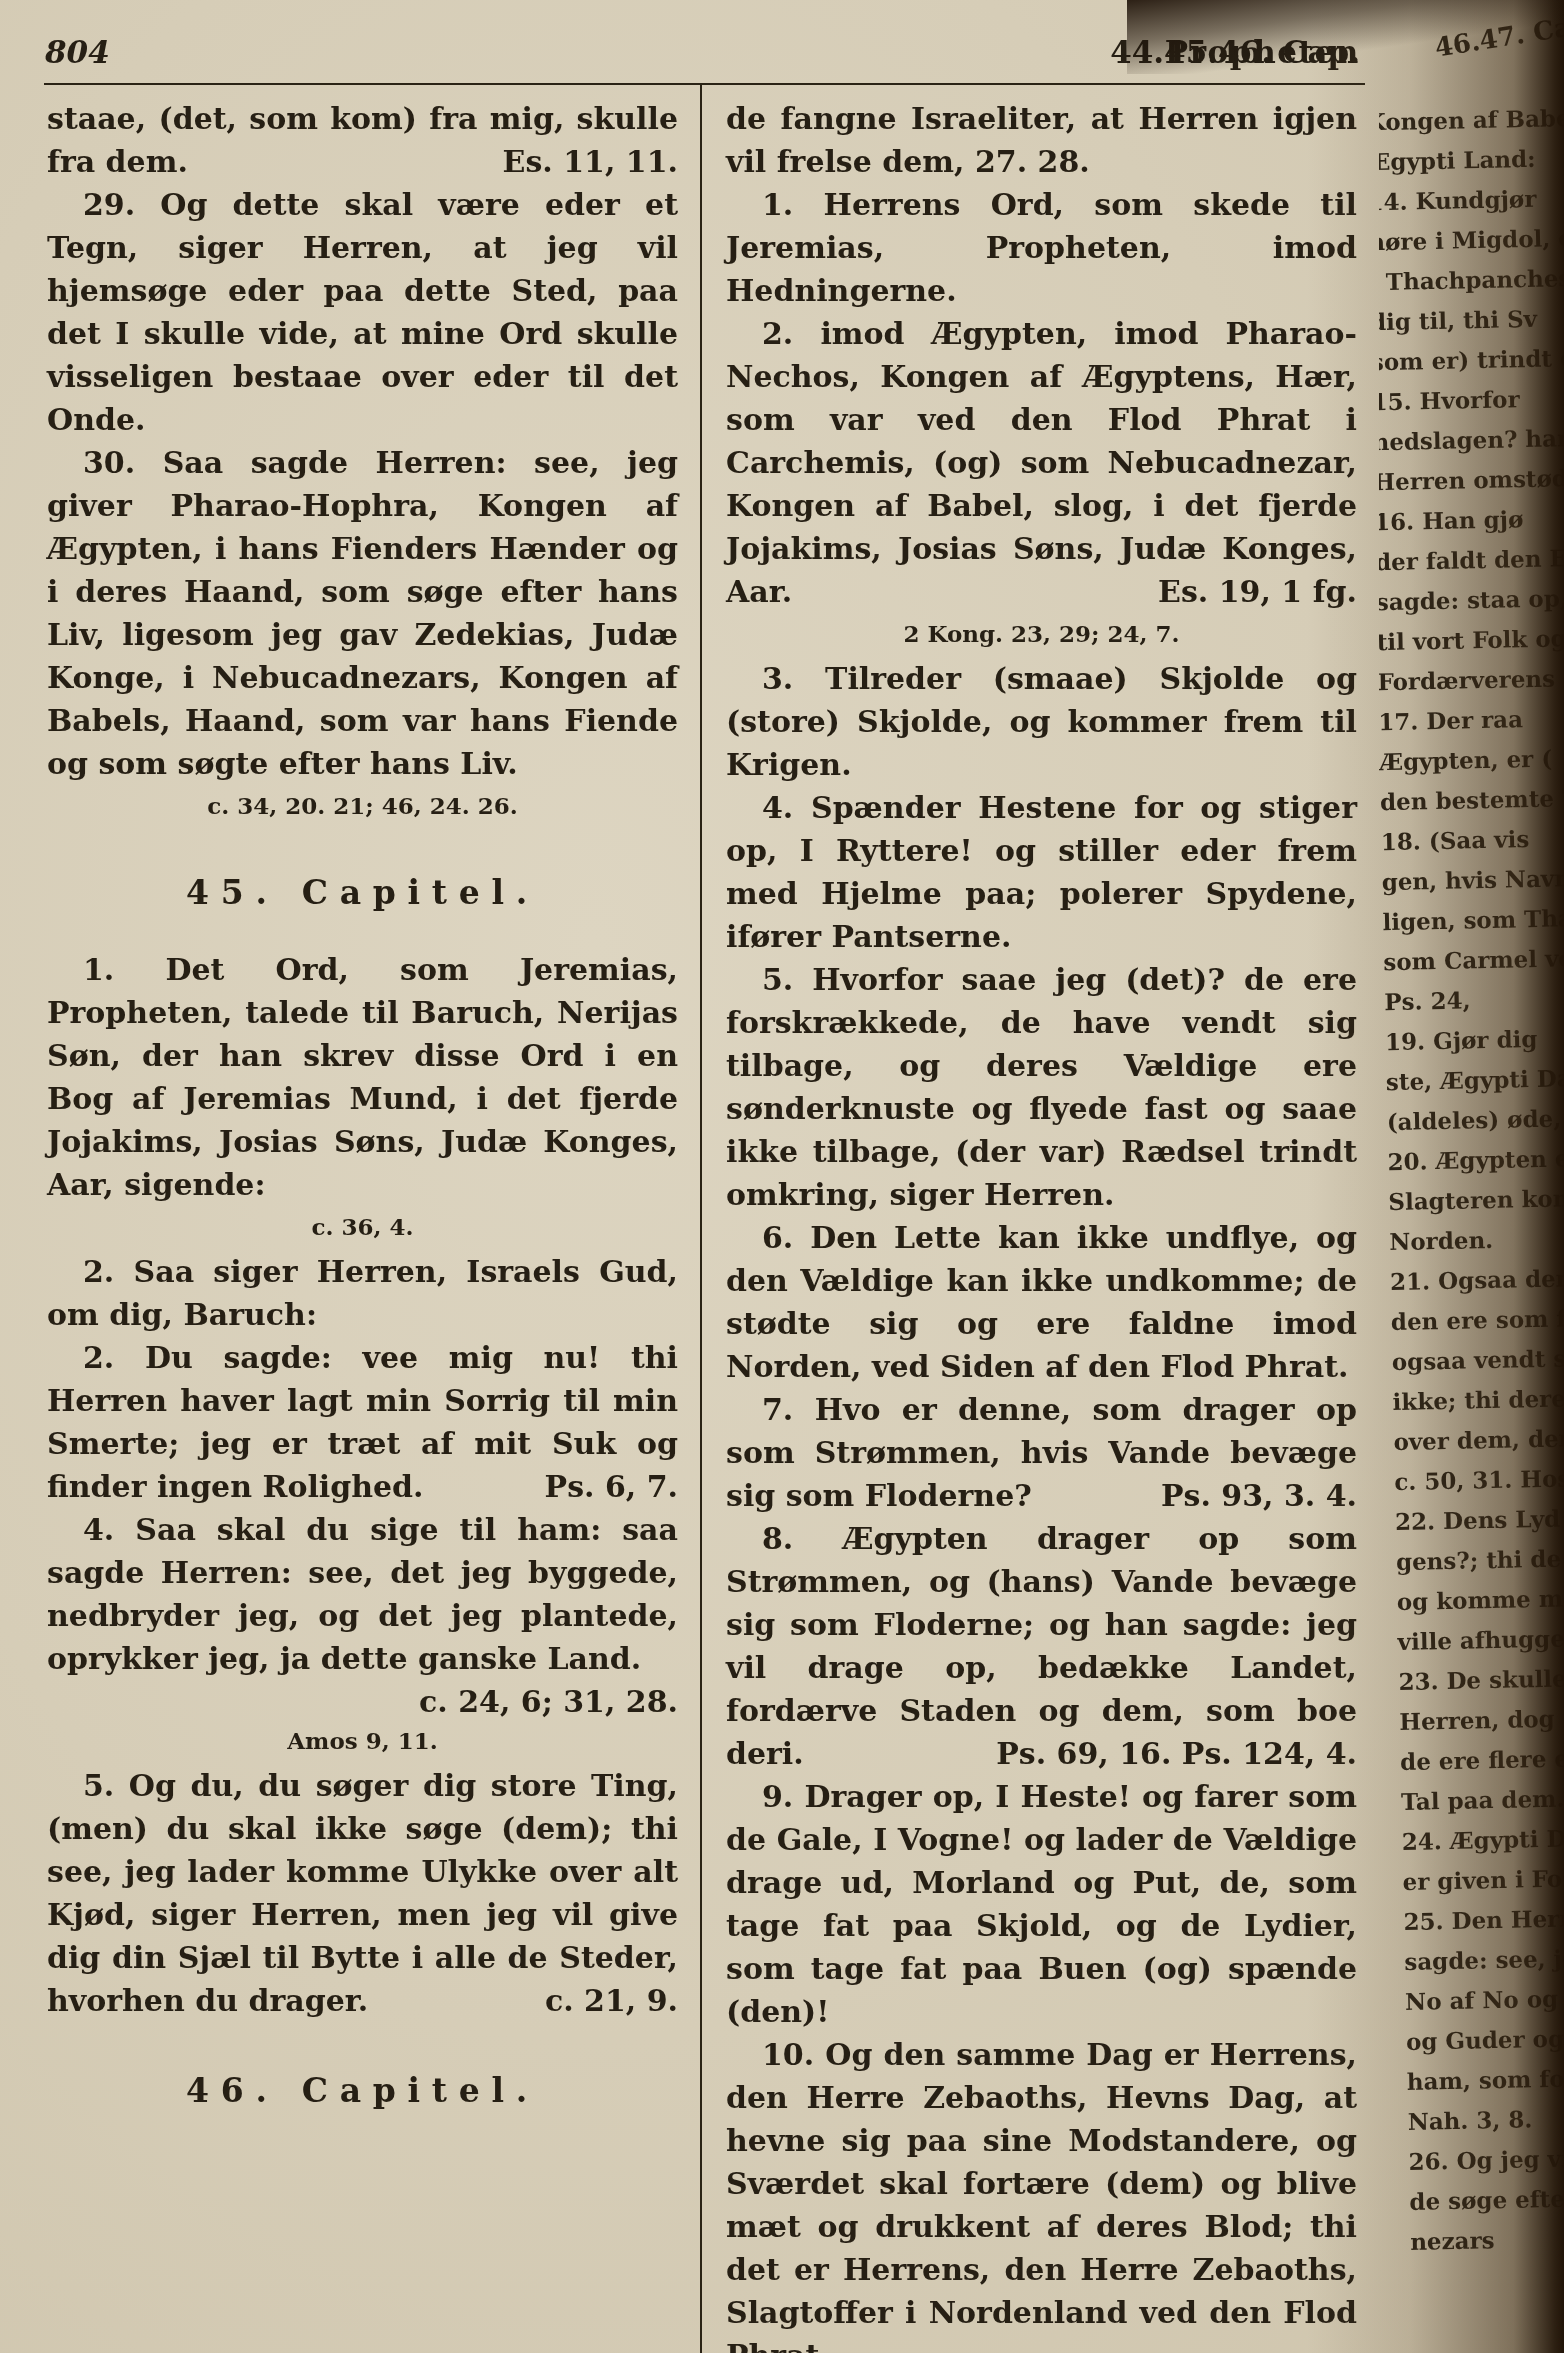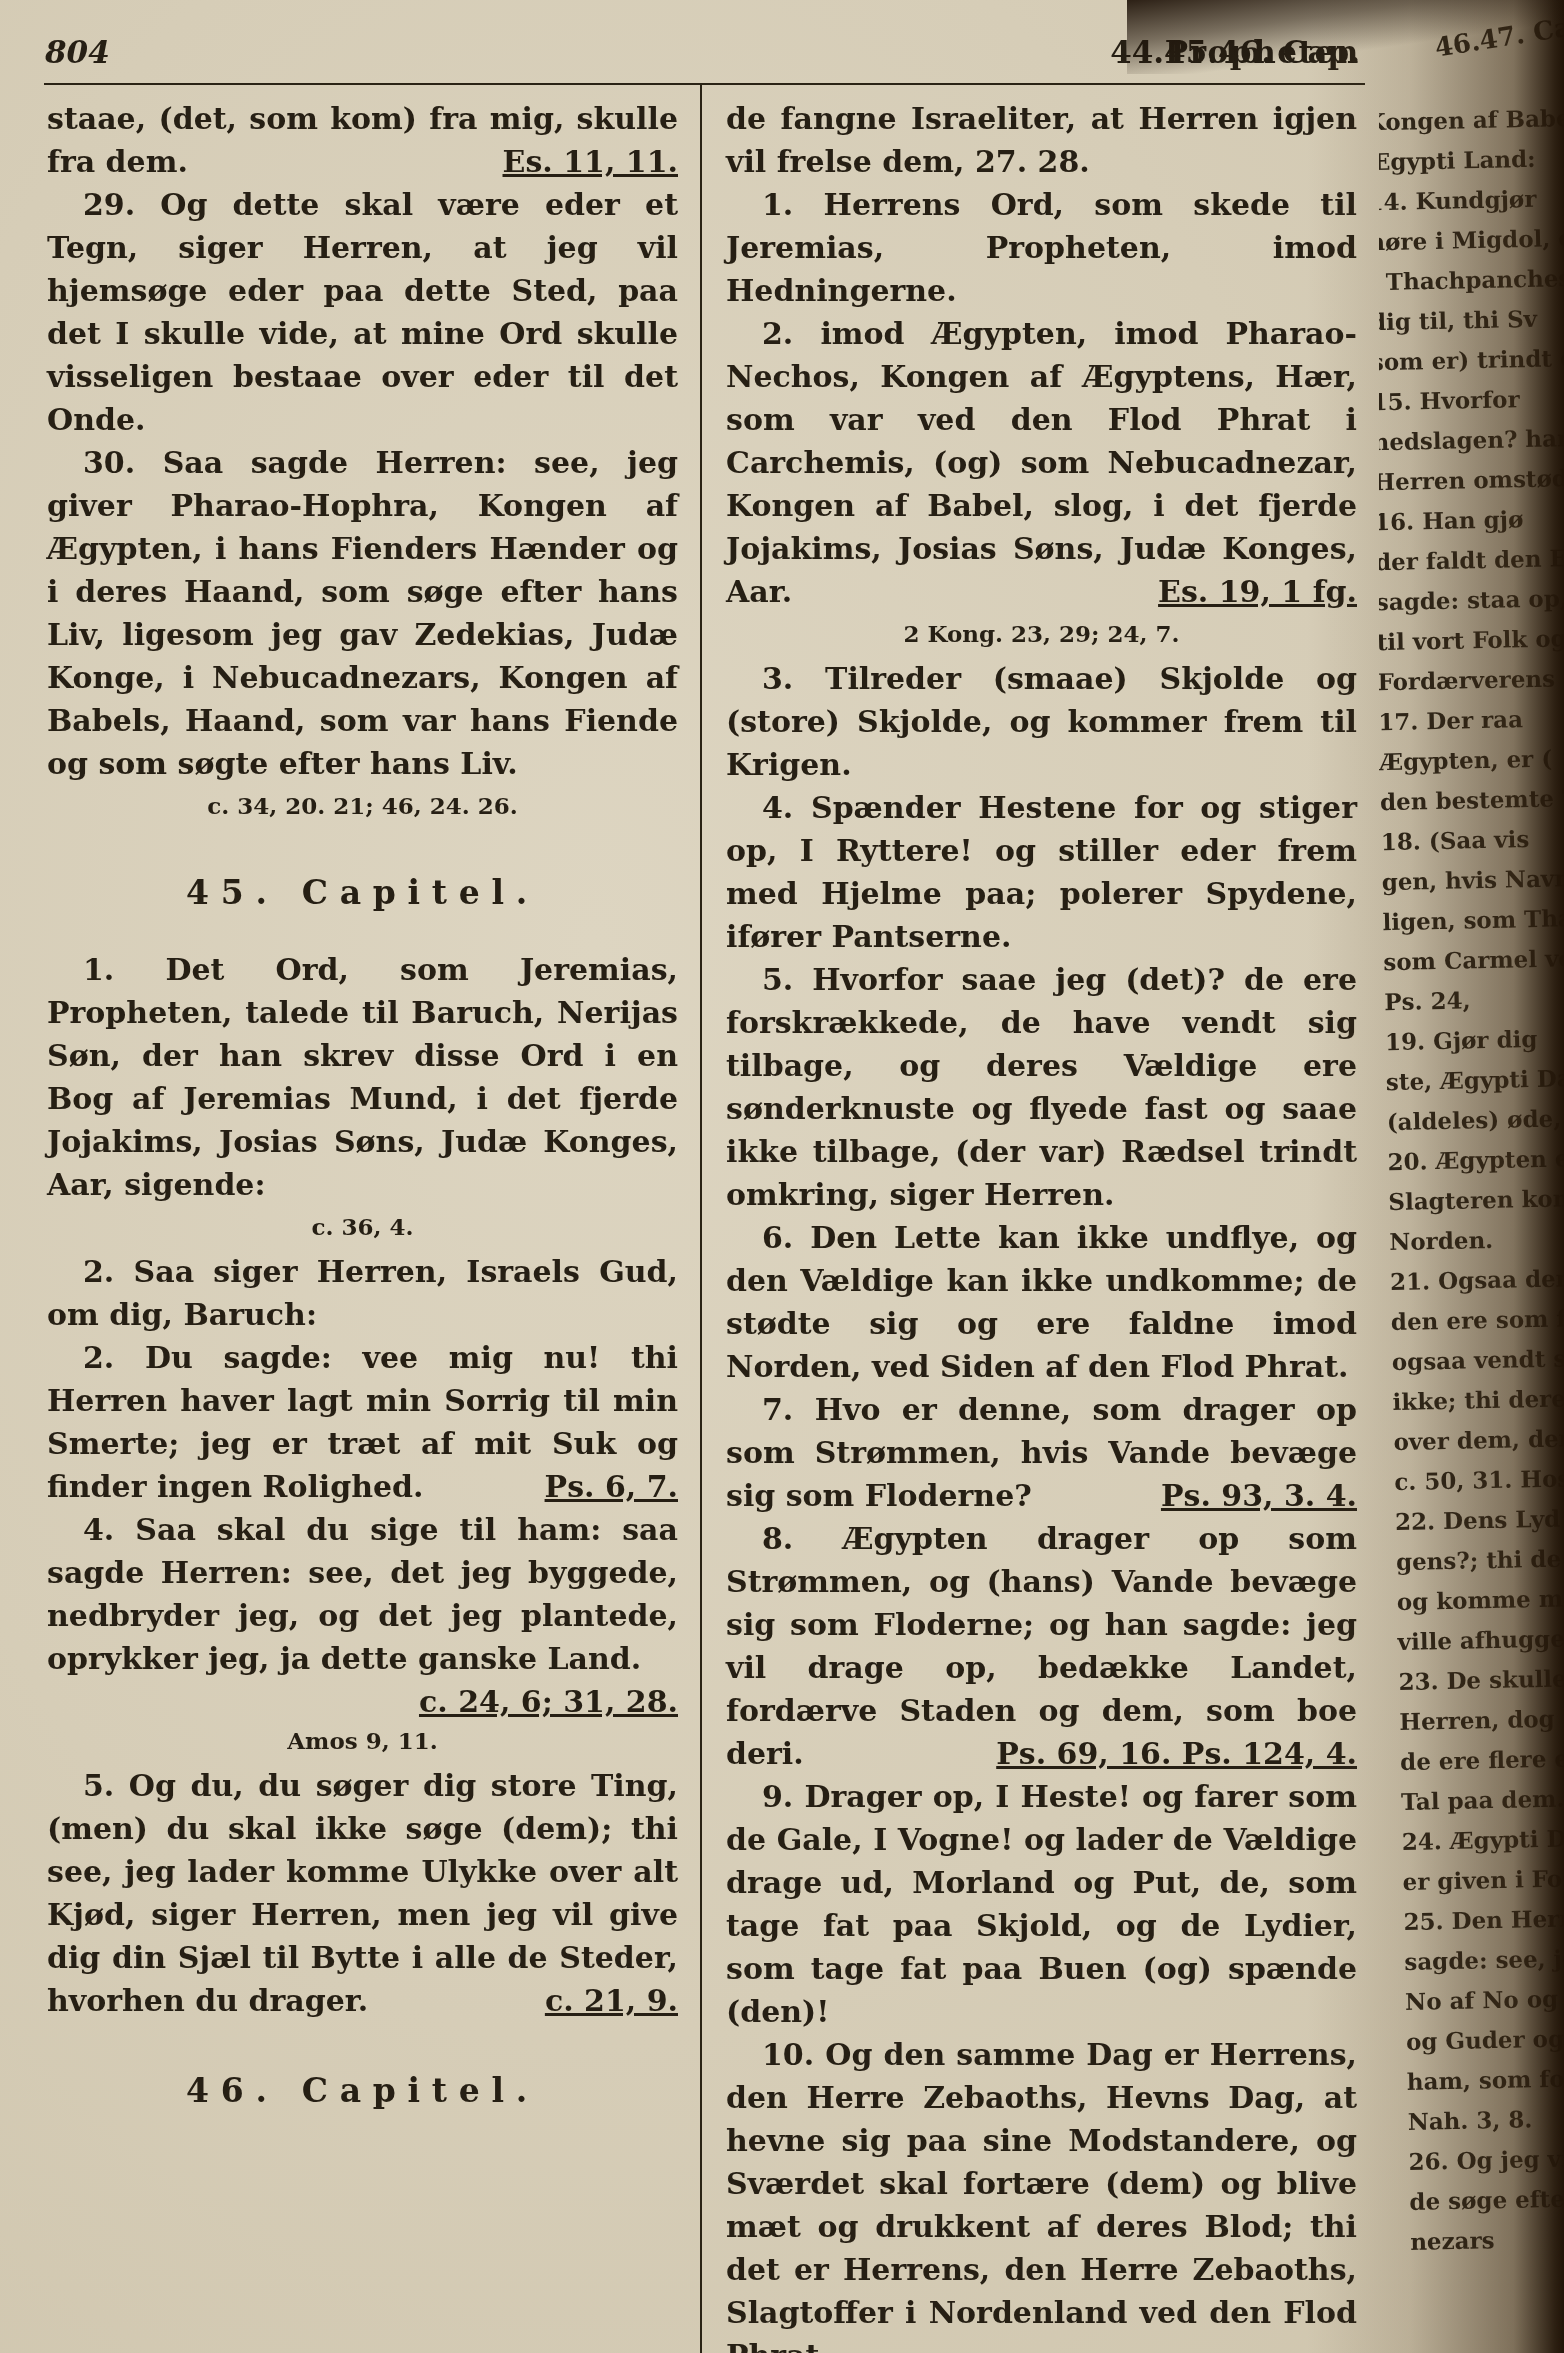--- a/index.html
+++ b/index.html
@@ -25,21 +25,21 @@
   
   .col { position: absolute; top: 97px; width: 631px; }
   .col-left  { left: 47px; }
   .col-right { left: 726px; }
 
   p.verse {
     font-size: 30px; line-height: 43px; font-weight: bold;
     text-align: justify; text-indent: 36px;
   }
   p.verse.cont { text-indent: 0; }
-  .ref { float: right; font-weight: bold; padding-left: 15.6px; text-decoration: underline; }
+  .ref { float: right; font-weight: bold; padding-left: 15.6px; }
   p.refline {
     clear: both; text-align: center; font-size: 23px; line-height: 36px;
     font-weight: bold; margin: 3.1px 0 4.7px;
   }
   h2.chapter {
     clear: both; text-align: center; font-size: 33px; font-weight: bold;
     letter-spacing: 11.7px; margin: 49px 0 36px;
   }
   p.summary {
     font-size: 24px; line-height: 34px; font-weight: bold;

